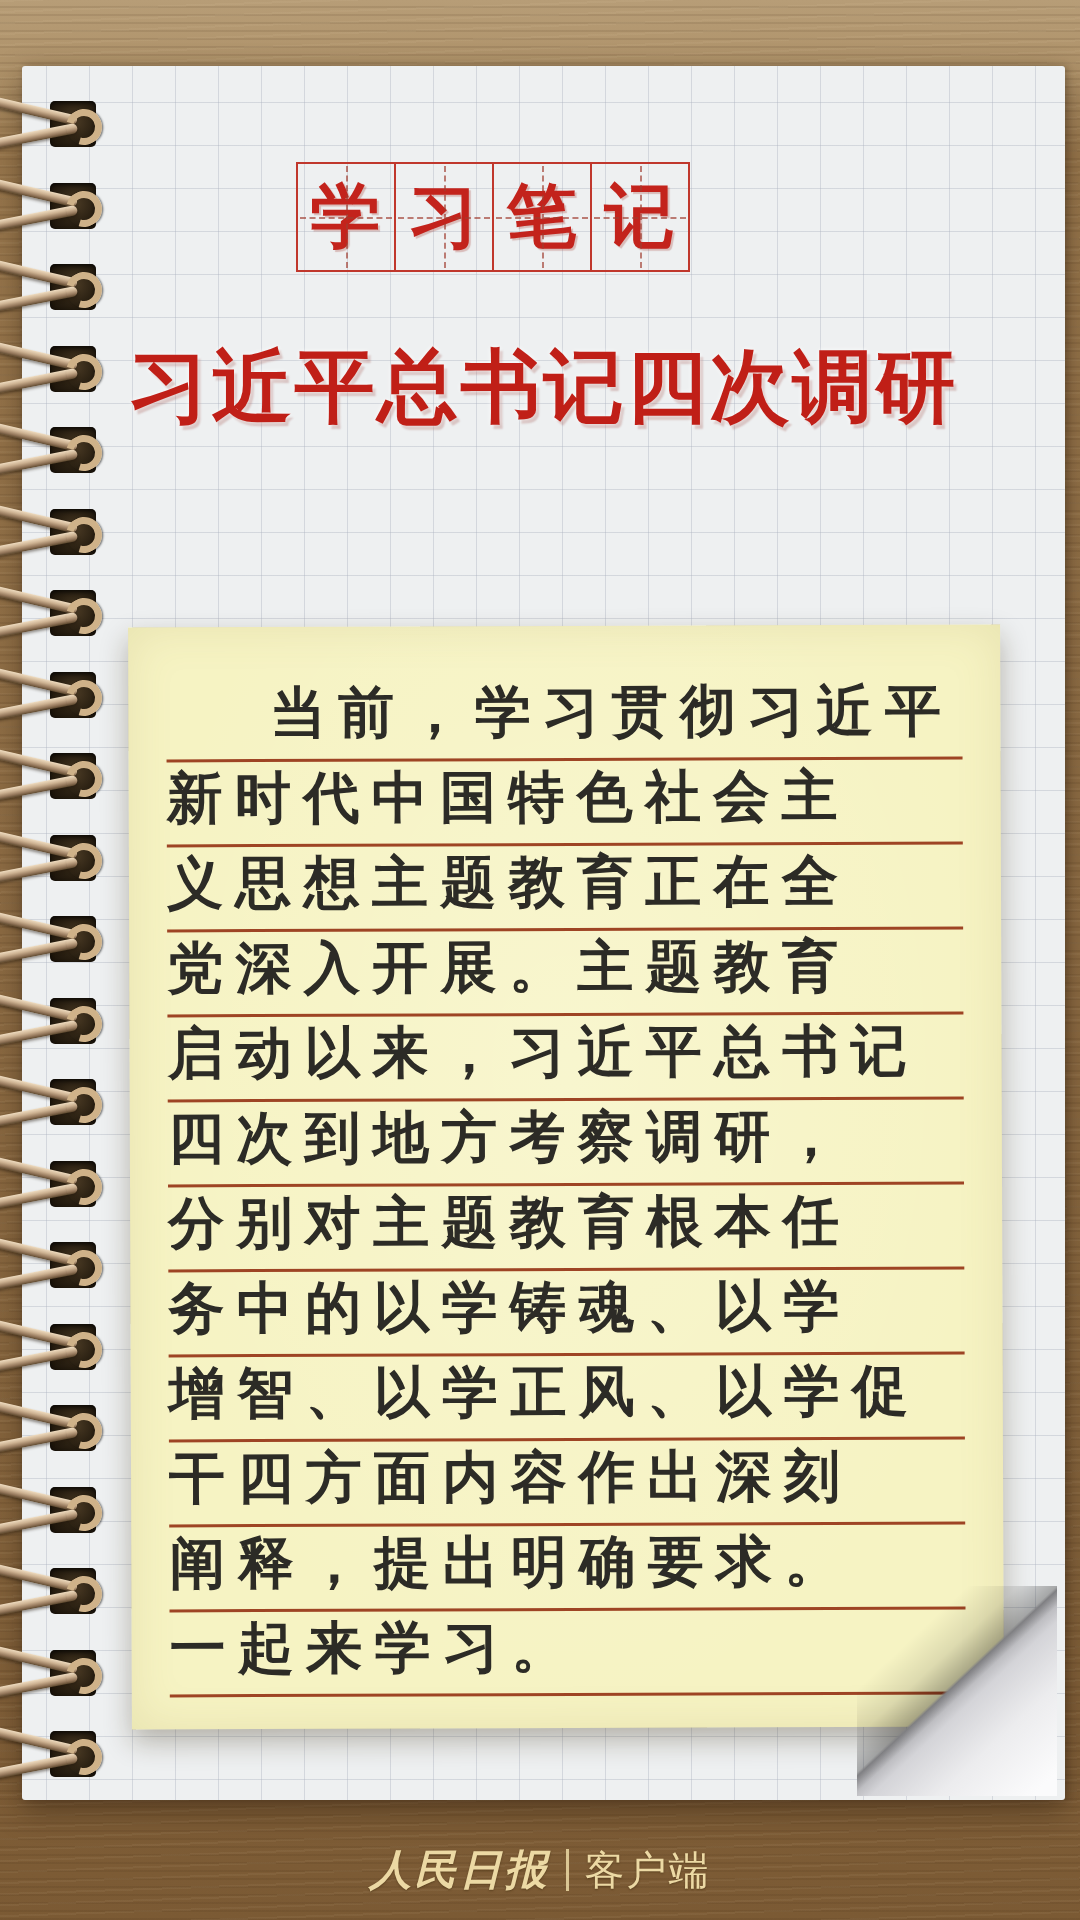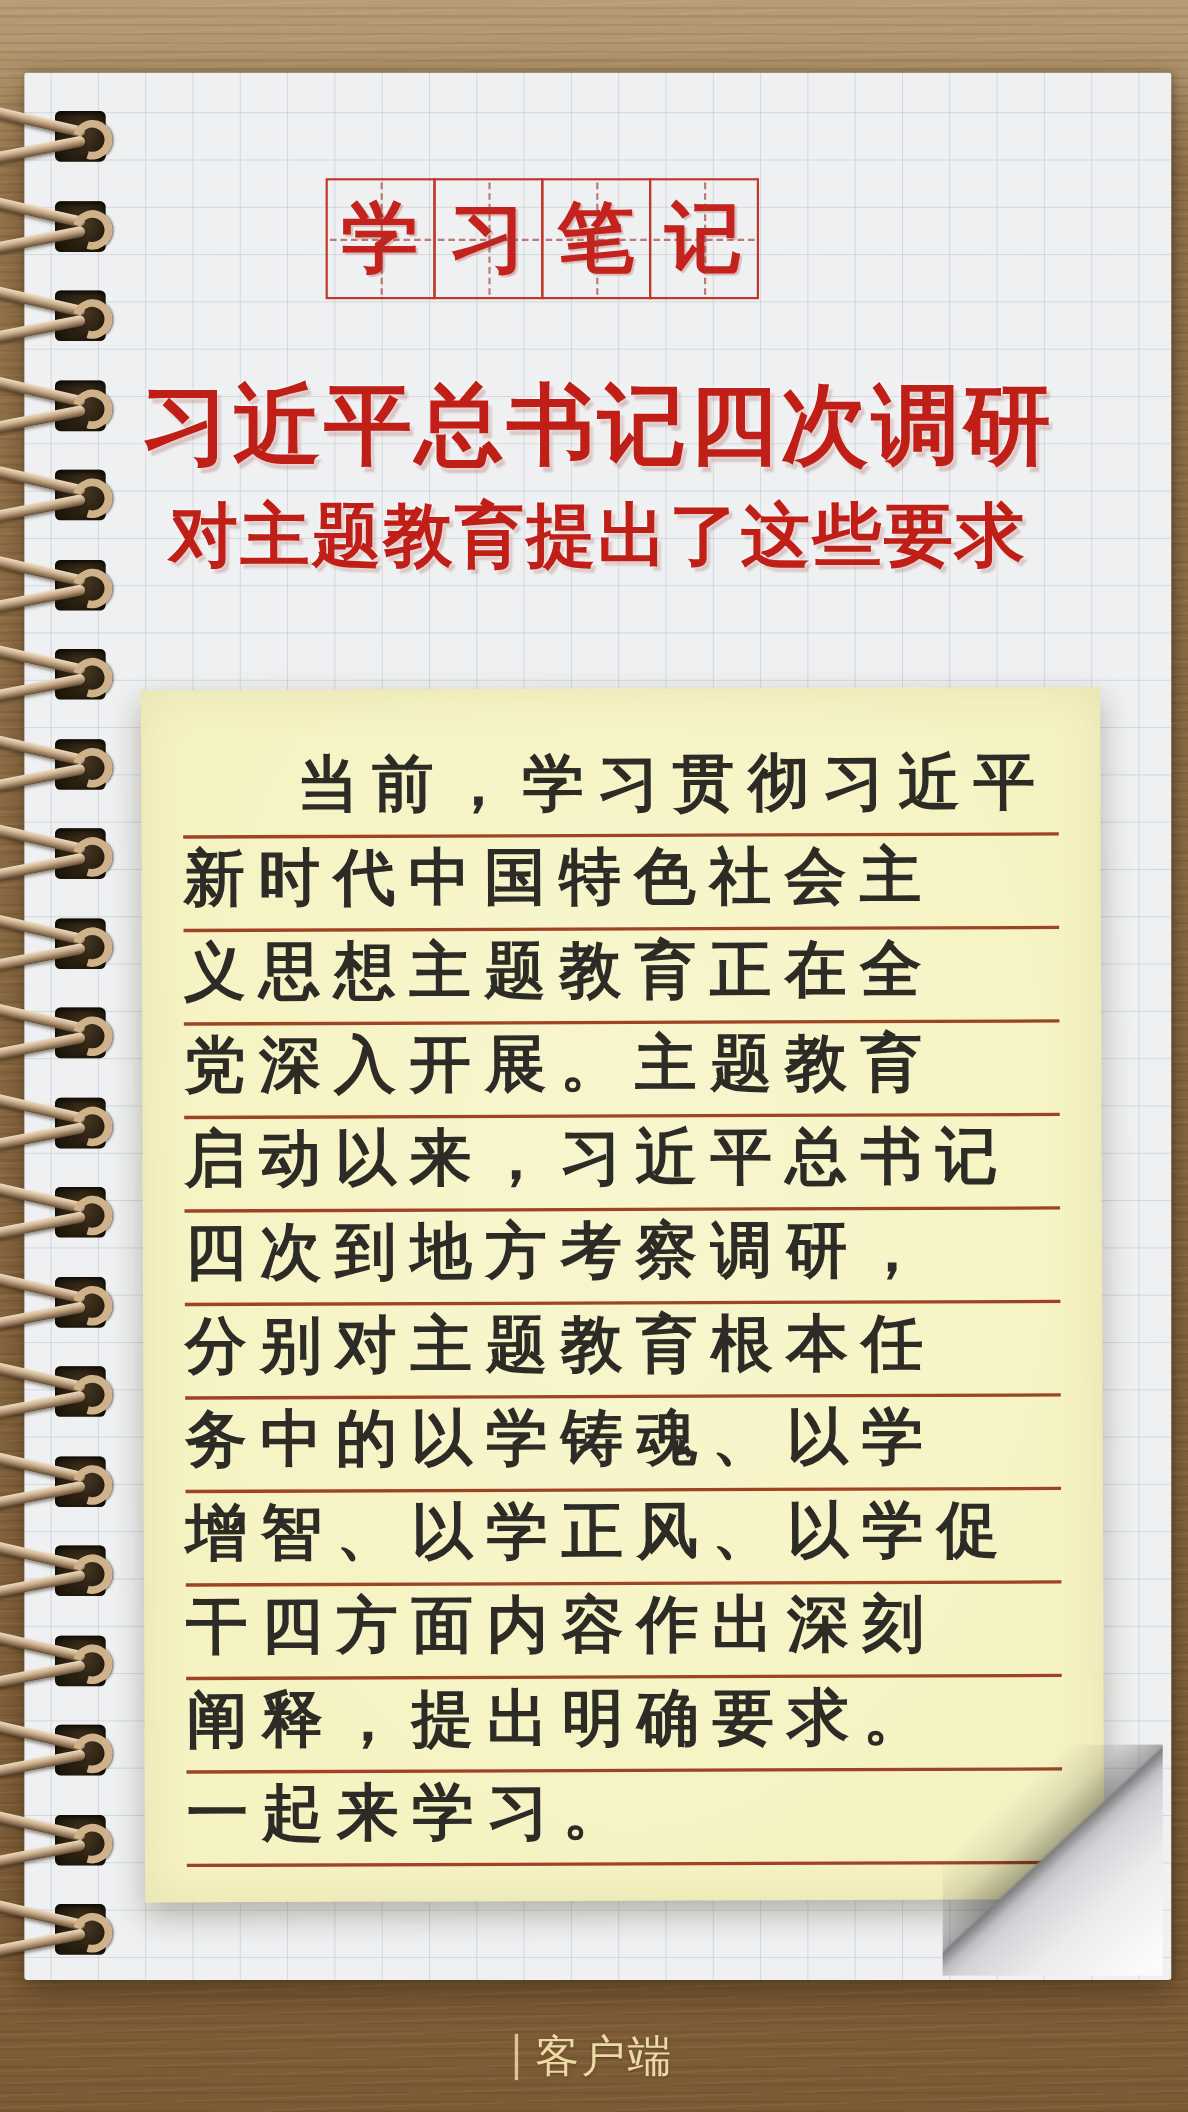--- a/index.html
+++ b/index.html
@@ -149,21 +149,20 @@
     </div>
     <div class="tian">
       <span class="char">笔</span>
     </div>
     <div class="tian">
       <span class="char">记</span>
     </div>
   </div>
 
   <div class="headline1">习近平总书记四次调研</div>
-  <div class="headline2">对主题教育提出了这些要求</div>
 
   <div class="note">
     <div class="row first">当前，学习贯彻习近平</div>
     <div class="row">新时代中国特色社会主</div>
     <div class="row">义思想主题教育正在全</div>
     <div class="row">党深入开展。主题教育</div>
     <div class="row">启动以来，习近平总书记</div>
     <div class="row">四次到地方考察调研，</div>
     <div class="row">分别对主题教育根本任</div>
     <div class="row">务中的以学铸魂、以学</div>
@@ -299,15 +298,16 @@
     </div>
     <div class="ring" style="top: 1731px;">
       <div class="hole"></div>
       <span class="wire w1"></span>
       <span class="wire w2"></span>
       <span class="loop"></span>
     </div>
   </div>
 
 <div class="footer">
+  <span class="brand-script">人民日报</span>
   <span class="brand-divider"></span>
   <span class="brand-suffix">客户端</span>
 </div>
 
 </body></html>

